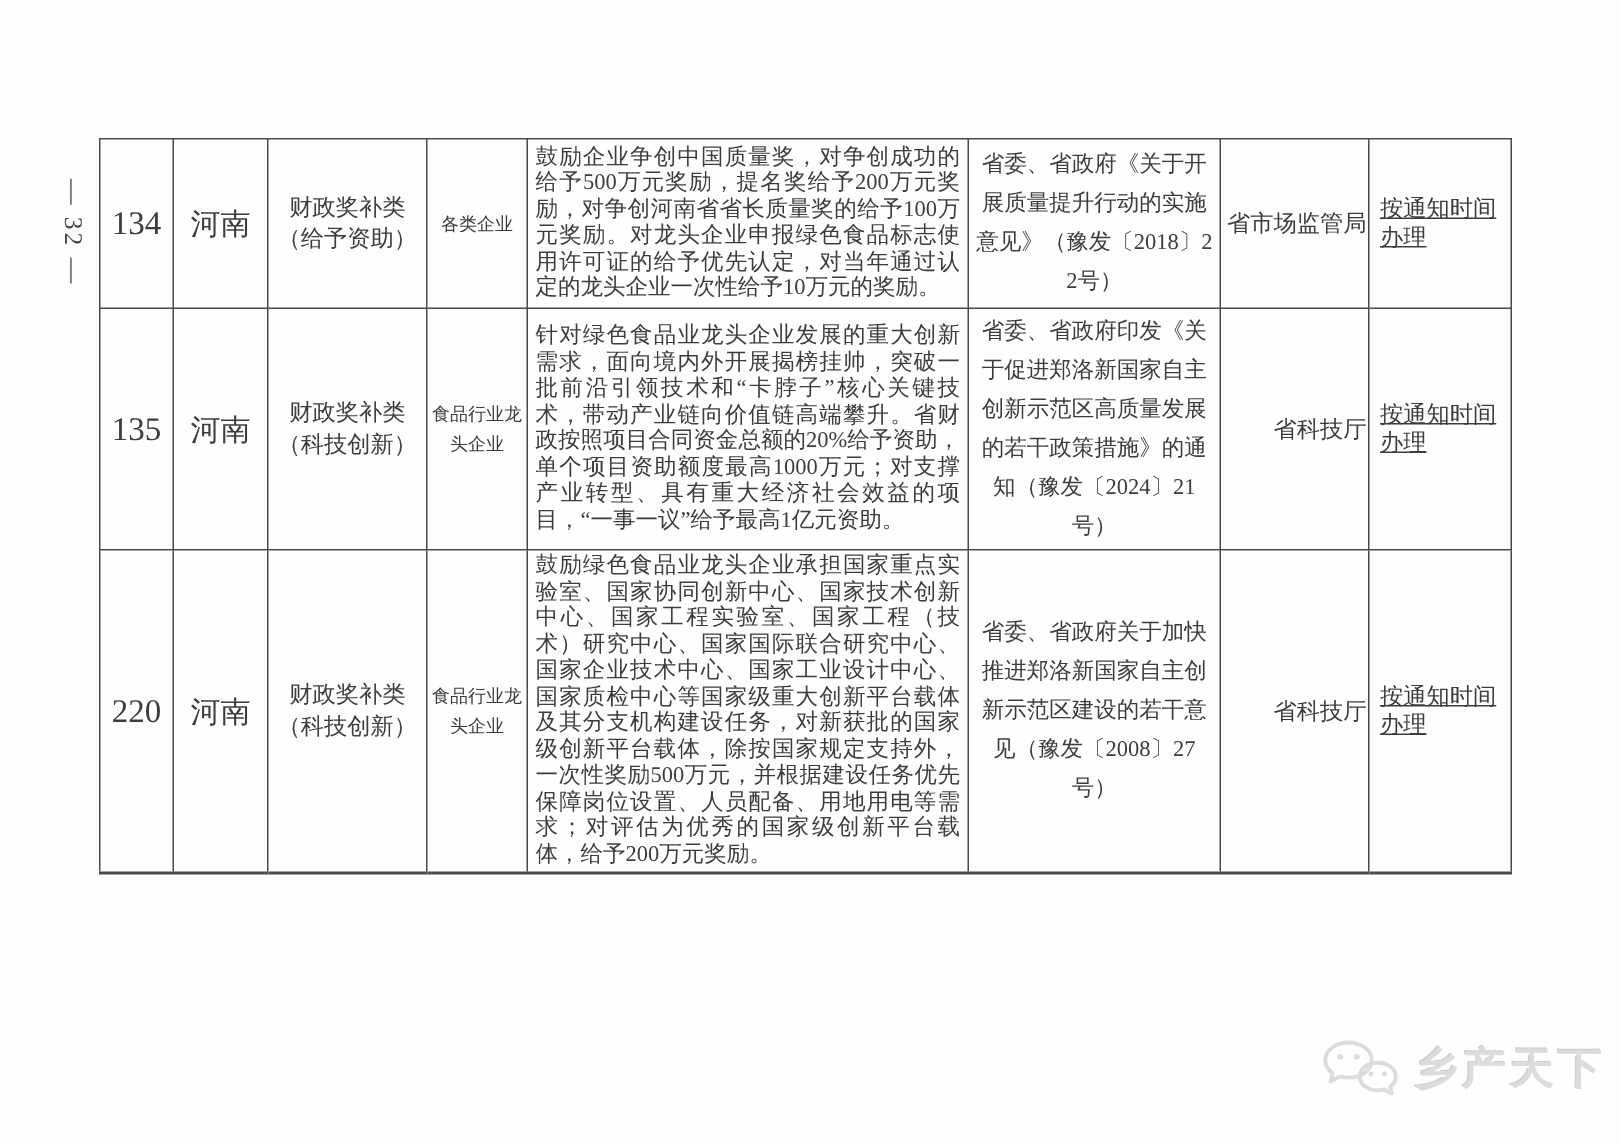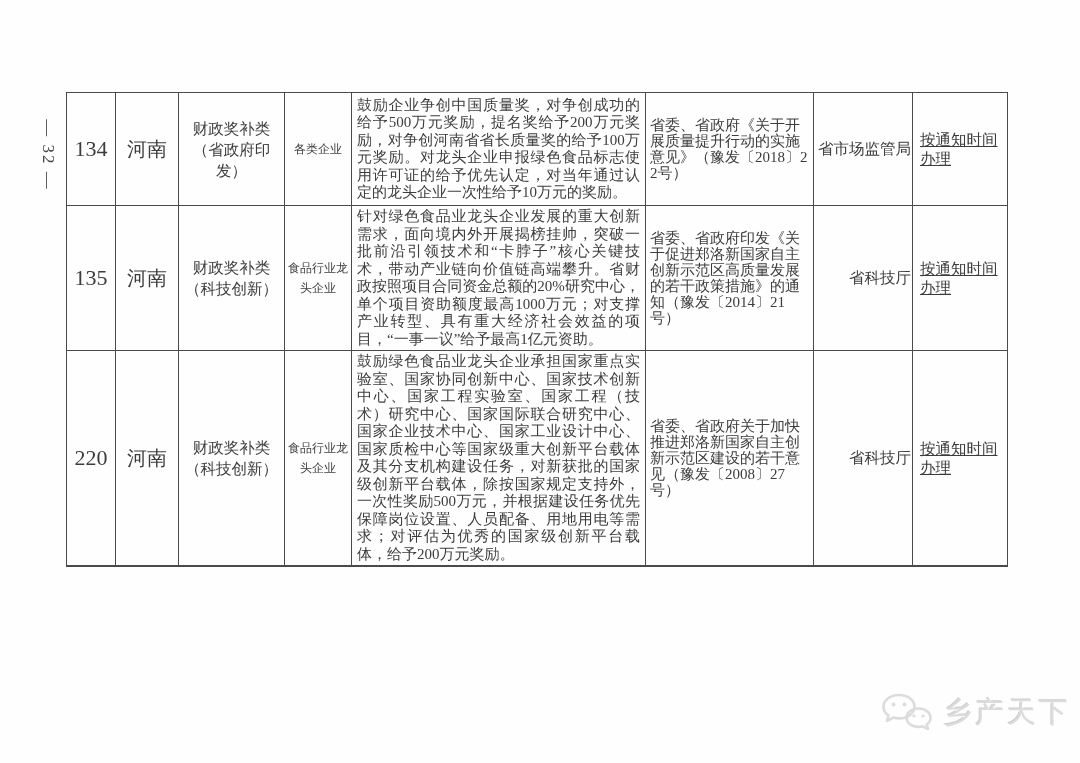--- a/index.html
+++ b/index.html
@@ -27,32 +27,32 @@
   tr:last-child td { border-bottom-width:2.5px; }
   td.center { text-align:center; font-size:20px; }
   td.idx { font-size:22px; }
   td.cat { font-size:15.5px; line-height:21px; padding:0 4px; }
   td.target { font-size:12px; line-height:20px; padding:0 2px; text-align:center; word-break:break-all; }
   td.content {
     font-size:15px; line-height:17.5px; text-align:justify;
     padding:2px 5px; word-break:break-all; text-justify:inter-character;
   }
   td.basis {
-    font-size:15px; line-height:16px; text-align:left;
+    font-size:15px; line-height:26px; text-align:center;
     padding:2px 4px; word-break:break-all;
   }
   td.dept { font-size:15.5px; padding:0 1px; text-align:right; }
   td.sched { font-size:15.5px; line-height:19px; padding:0 7px; text-align:left; word-break:break-all;text-decoration:underline; }
   .watermark {
     position:absolute; left:878px; top:690px;
     display:flex; align-items:center; gap:9px;
     user-select:none;
   }
   .wm-text {
-    font-size:29px; font-weight:normal; letter-spacing:3px;
+    font-size:29px; font-weight:bold; letter-spacing:3px;
     color:#dcdcdc; text-shadow:1px 1px 0 #ffffff, -1px -1px 0 #cfcfcf;
     white-space:nowrap;
   }
 </style>
 </head>
 <body>
 
 <div class="page">
 
   <div class="page-number">— 32 —</div>
@@ -67,38 +67,38 @@
         <col style="width:168px">
         <col style="width:99px">
         <col style="width:95px">
     </colgroup>
     <tbody>
       <tr class="r1">
         <td class="center idx">134</td>
         <td class="center">河南</td>
         <td class="center cat">
           <div>财政奖补类</div>
-          <div>（省政府印发）</div>
+          <div>（给予资助）</div>
         </td>
         <td class="target">各类企业</td>
         <td class="content">鼓励企业争创中国质量奖，对争创成功的给予500万元奖励，提名奖给予200万元奖励，对争创河南省省长质量奖的给予100万元奖励。对龙头企业申报绿色食品标志使用许可证的给予优先认定，对当年通过认定的龙头企业一次性给予10万元的奖励。</td>
         <td class="basis">省委、省政府《关于开展质量提升行动的实施意见》（豫发〔2018〕22号）</td>
         <td class="dept">省市场监管局</td>
         <td class="sched">按通知时间办理</td>
       </tr>
       <tr class="r2">
         <td class="center idx">135</td>
         <td class="center">河南</td>
         <td class="center cat">
           <div>财政奖补类</div>
           <div>（科技创新）</div>
         </td>
         <td class="target">食品行业龙头企业</td>
-        <td class="content">针对绿色食品业龙头企业发展的重大创新需求，面向境内外开展揭榜挂帅，突破一批前沿引领技术和“卡脖子”核心关键技术，带动产业链向价值链高端攀升。省财政按照项目合同资金总额的20%研究中心，单个项目资助额度最高1000万元；对支撑产业转型、具有重大经济社会效益的项目，“一事一议”给予最高1亿元资助。</td>
-        <td class="basis">省委、省政府印发《关于促进郑洛新国家自主创新示范区高质量发展的若干政策措施》的通知（豫发〔2014〕21号）</td>
+        <td class="content">针对绿色食品业龙头企业发展的重大创新需求，面向境内外开展揭榜挂帅，突破一批前沿引领技术和“卡脖子”核心关键技术，带动产业链向价值链高端攀升。省财政按照项目合同资金总额的20%给予资助，单个项目资助额度最高1000万元；对支撑产业转型、具有重大经济社会效益的项目，“一事一议”给予最高1亿元资助。</td>
+        <td class="basis">省委、省政府印发《关于促进郑洛新国家自主创新示范区高质量发展的若干政策措施》的通知（豫发〔2024〕21号）</td>
         <td class="dept">省科技厅</td>
         <td class="sched">按通知时间办理</td>
       </tr>
       <tr class="r3">
         <td class="center idx">220</td>
         <td class="center">河南</td>
         <td class="center cat">
           <div>财政奖补类</div>
           <div>（科技创新）</div>
         </td>

